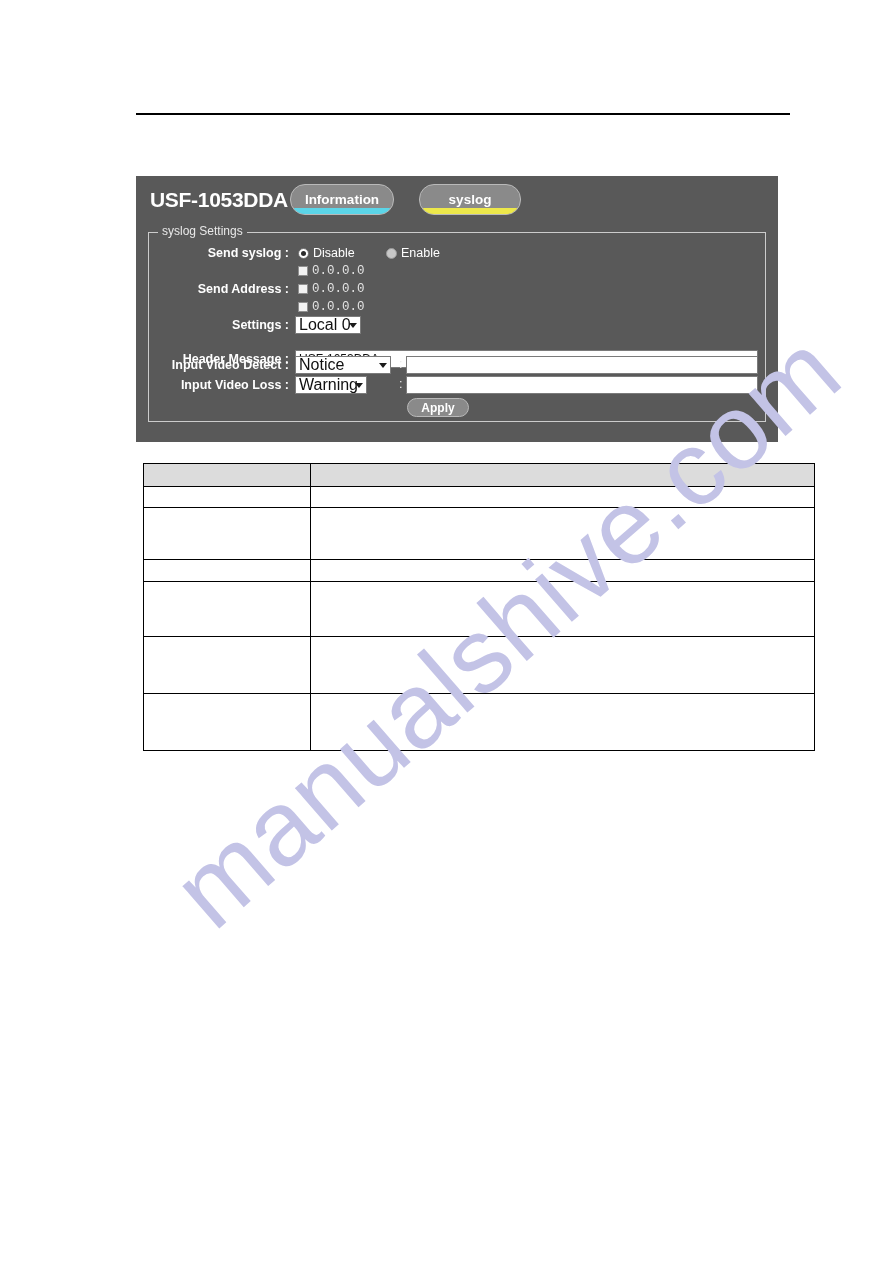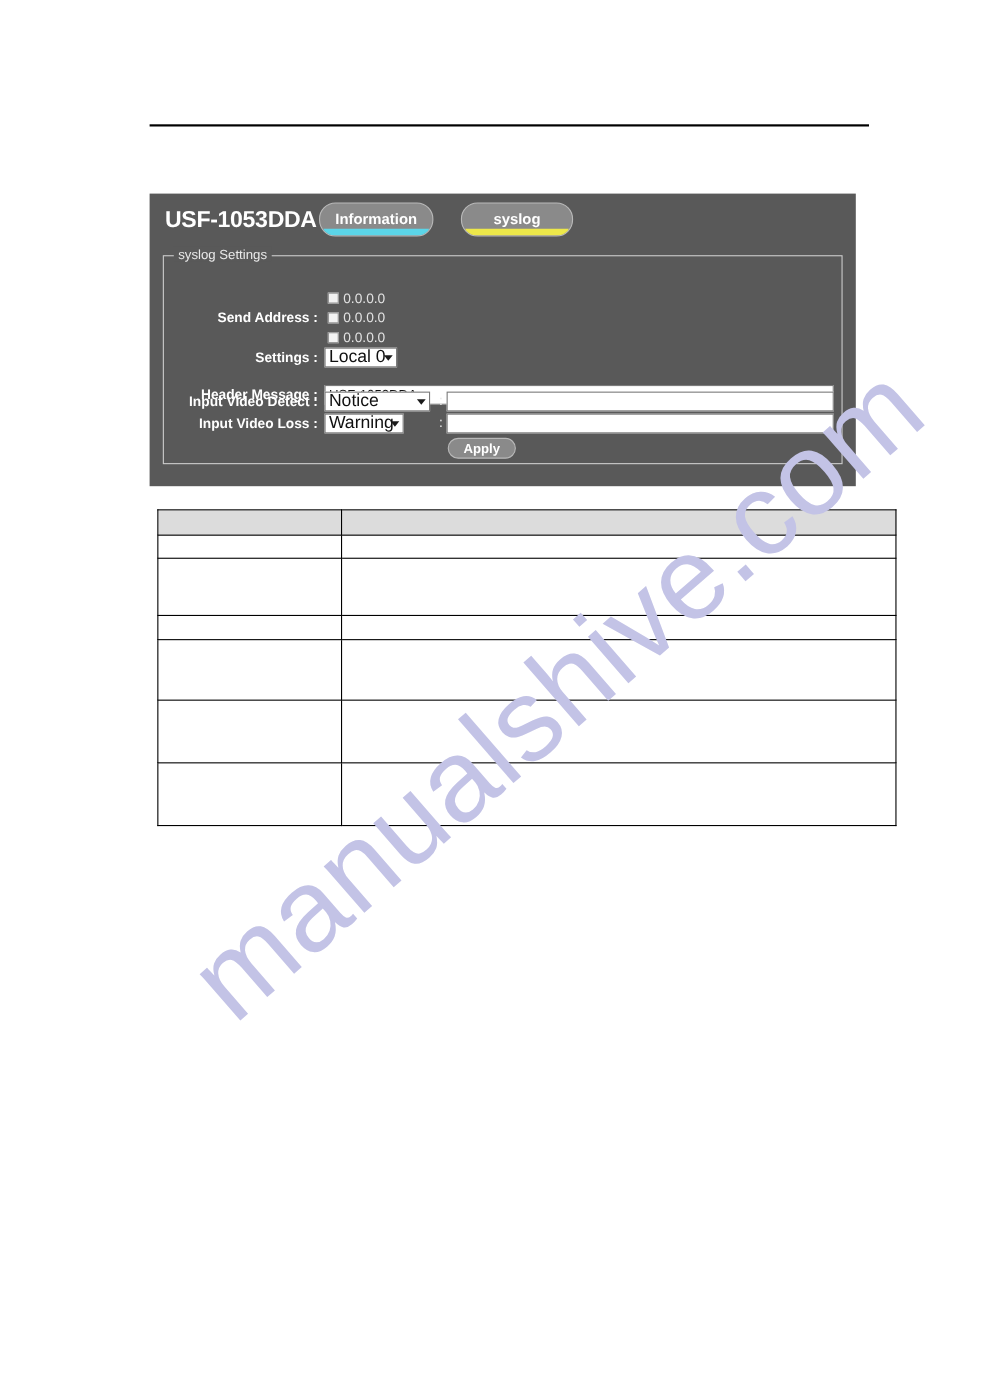--- a/index.html
+++ b/index.html
@@ -195,21 +195,21 @@
   }
   .opt-text {
     font-size: 12.5px;
     color: #ffffff;
     font-family: "Liberation Sans", sans-serif;
     line-height: 14px;
   }
   .addr-text {
     font-size: 12.5px;
     color: #e2e2e2;
-    font-family: Liberation Sans, sans-serif;
+    font-family: Liberation Mono, monospace;
     line-height: 14px;
   }
   .opt-group {
     display: flex;
     align-items: center;
   }
 
   
   .sel {
     font-family: "Liberation Sans", sans-serif;
@@ -326,20 +326,31 @@
 
     <div class="tab-btn" id="tab-syslog">
       <span>syslog</span>
       <span class="tab-underline" id="ul-syslog" style="background: rgb(237, 232, 74);"></span>
     </div>
   </div>
 
   <div id="syslog-fieldset">
     <div id="fieldset-legend">syslog Settings</div>
 
+    <div class="form-row" style="top:10px; width:610px;">
+      <div class="label-col">Send syslog :</div>
+      <div class="opt-group" style="position:absolute; left:149px; top:3px;">
+        <span class="radio-mark checked"></span>
+        <span class="opt-text">Disable</span>
+      </div>
+      <div class="opt-group" style="position:absolute; left:237px; top:3px;">
+        <span class="radio-mark unchecked"></span>
+        <span class="opt-text">Enable</span>
+      </div>
+    </div>
 
     <div class="form-row" style="top:28px; width:610px;">
       <div class="opt-group" style="position:absolute; left:149px; top:3px;">
         <span class="check-mark"></span>
         <span class="addr-text">0.0.0.0</span>
       </div>
     </div>
 
     <div class="form-row" style="top:46px; width:610px;">
       <div class="label-col">Send Address :</div>

